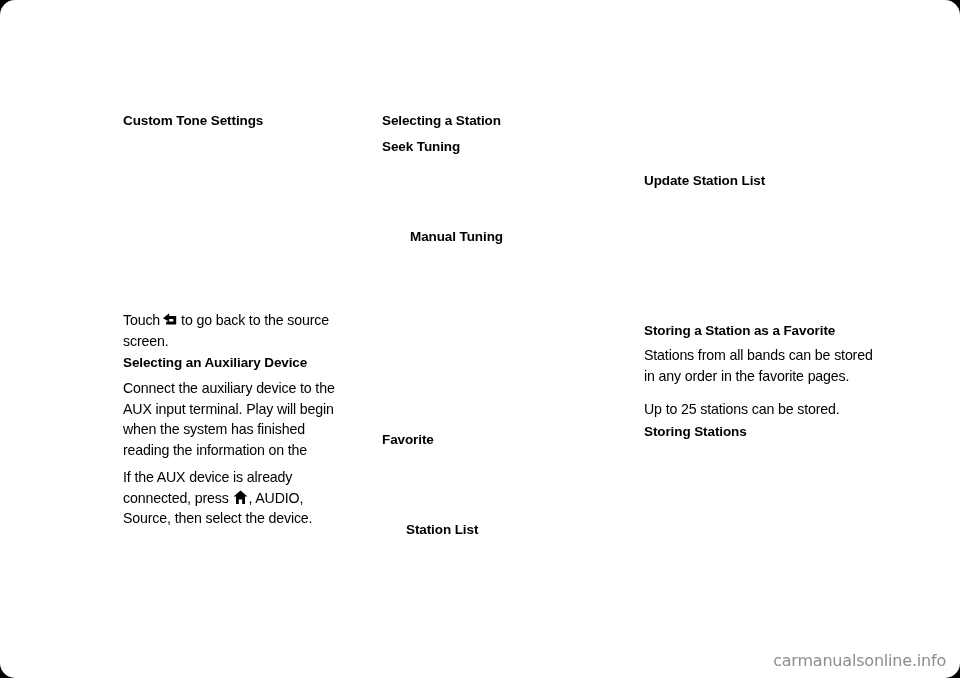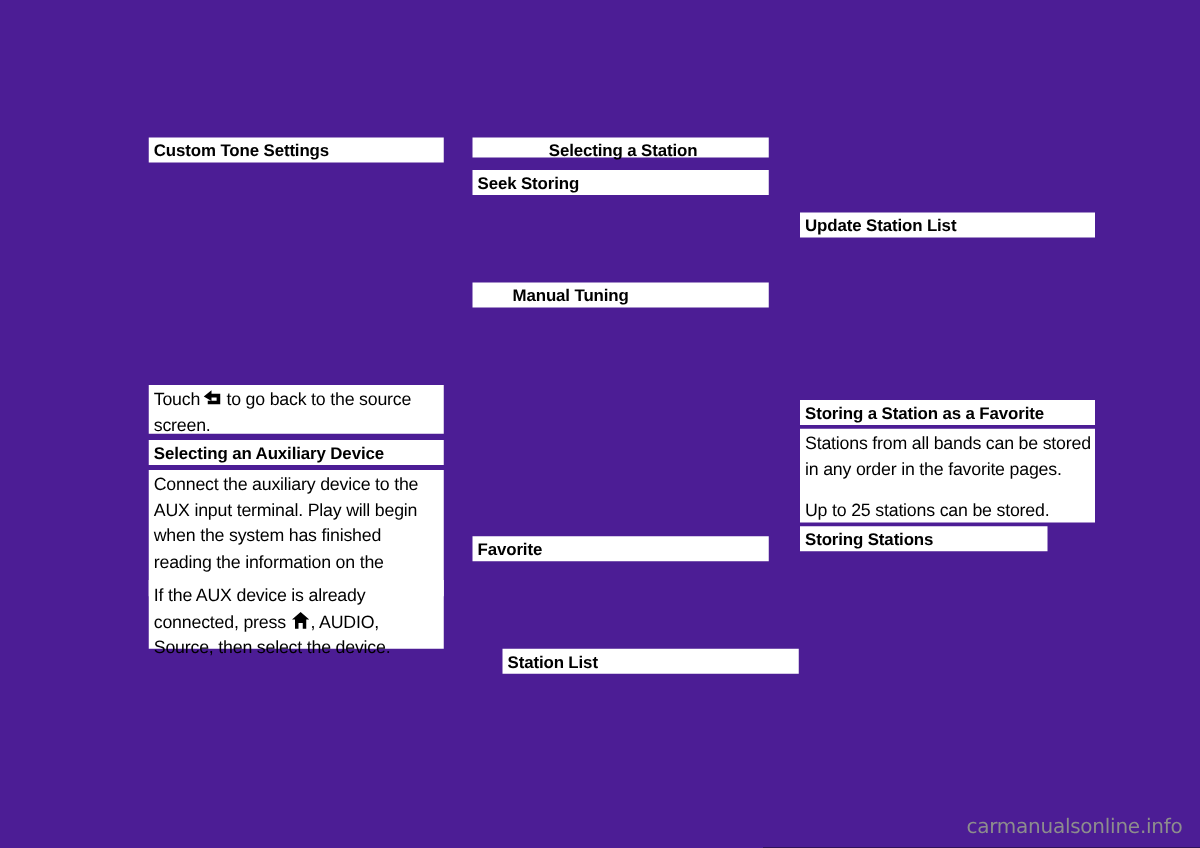--- a/index.html
+++ b/index.html
@@ -12,21 +12,22 @@
     height: 678px;
     position: relative;
     overflow: hidden;
     font-family: "Liberation Sans", sans-serif;
     -webkit-font-smoothing: antialiased;
   }
 
   .page {
     position: absolute;
     inset: 0;
-    background: #4c1d95;
+    background: #ffffff;
+    border-radius: 15px;
   }
 
   
   .block {
     position: absolute;
     background: #ffffff;
     color: #000000;
     box-sizing: border-box;
   }
   .heading {
@@ -92,23 +93,23 @@
 
   <div class="block body" style="left:119px; top:376px; width:236px; height:101px;">Connect the auxiliary device to the AUX input terminal. Play will begin when the system has finished reading the information on the device.</div>
 
   <div class="block body" style="left:119px; top:464px; width:236px; height:55px; padding-top:3px;">
     <span>If the AUX device is already connected, press</span>
     <span class="icon-inline icon-home"><svg viewBox="0 0 15 15" xmlns="http://www.w3.org/2000/svg">
           <path d="M7.5 0.6 L14.4 6.6 L12.0 6.6 L12.0 14.0 L9.2 14.0 L9.2 9.4 L5.8 9.4 L5.8 14.0 L3.0 14.0 L3.0 6.6 L0.6 6.6 Z" fill="#000"></path>
         </svg></span><span>, AUDIO, Source, then select the device.</span>
   </div>
 
-  <div class="block heading" style="left:378px; top:110px; width:237px; height:16px;text-align:center;">Selecting a Station</div>
+  <div class="block heading" style="left:378px; top:110px; width:237px; height:16px;">Selecting a Station</div>
 
-  <div class="block heading" style="left:378px; top:136px; width:237px; height:20px;">Seek Storing</div>
+  <div class="block heading" style="left:378px; top:136px; width:237px; height:20px;">Seek Tuning</div>
 
   <div class="block heading" style="left:378px; top:226px; width:237px; height:20px;padding-left:32px;">Manual Tuning</div>
 
 
   <div class="block heading" style="left:378px; top:429px; width:237px; height:20px;">Favorite</div>
 
   <div class="block heading" style="left:378px; top:519px; width:237px; height:20px;margin-left:24px;">Station List</div>
 
   <div class="block heading" style="left:640px; top:170px; width:236px; height:20px;">Update Station List</div>
 

